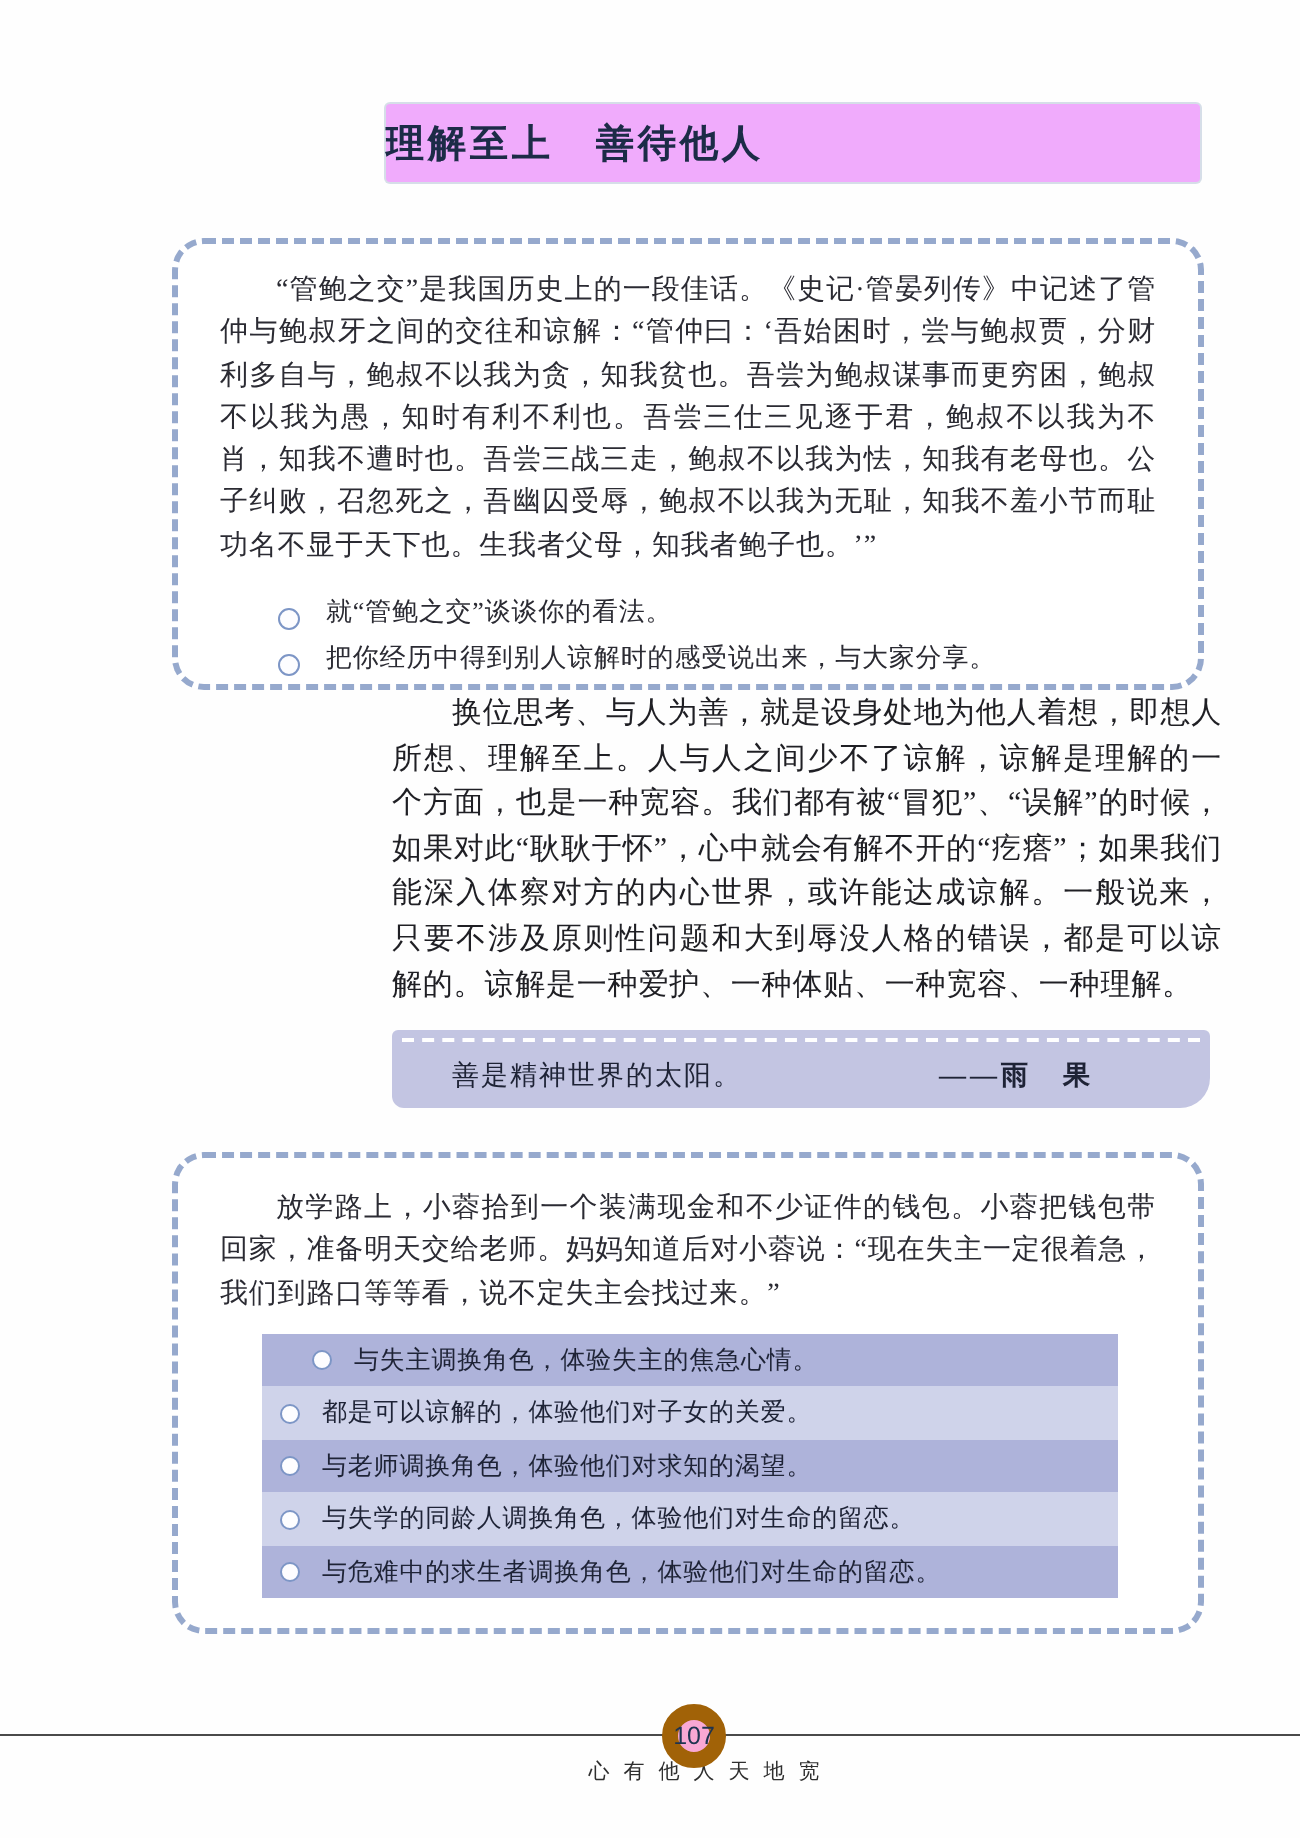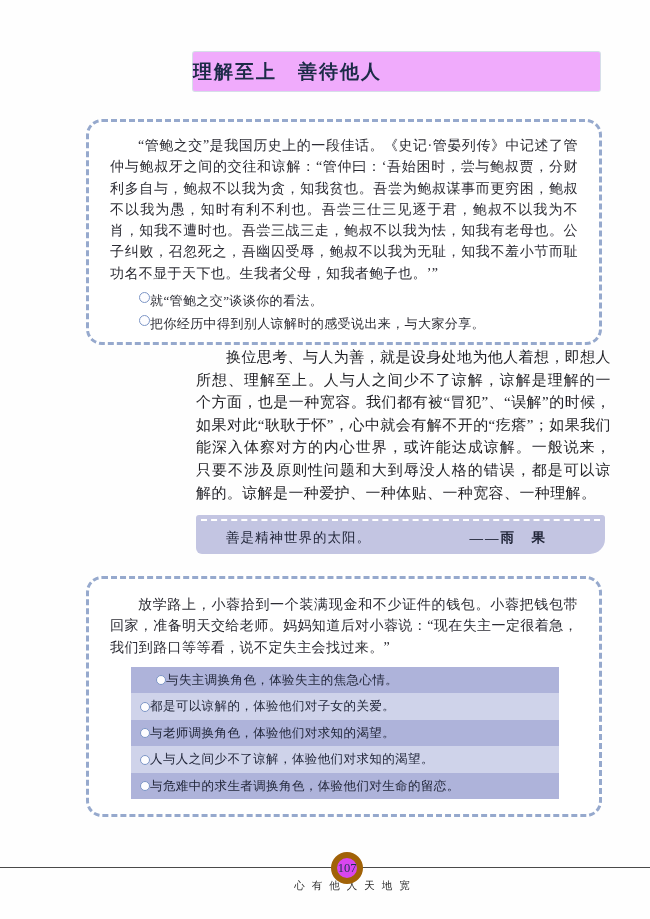--- a/index.html
+++ b/index.html
@@ -25,21 +25,21 @@
     padding:13px 21px 0 21px; background:#ffffff;
   }
   .box1 { left:86px; top:119px; width:516px; height:226px; }
   .box2 { left:86px; top:576px; width:516px; height:241px; padding-top:15px; }
   .kai-par {
     margin:0; font-size:14px; line-height:21.3px; letter-spacing:0.4px;
     color:#2b2b33; text-align:justify; text-indent:2em;
   }
   .box1-bullets { margin-top:8px; padding-left:29px; }
   .bullet-item {
-    display:flex; align-items:flex-start; gap:0; height:23px;
+    display:flex; align-items:flex-end; gap:13px; height:23px;
     font-size:13px; color:#2b2b33; letter-spacing:0.4px;
   }
   .circle-icon {
     width:11px; height:11px; border-radius:50%;
     border:1.5px solid #7d96c6; background:#fdfdff; flex:none; box-sizing:border-box;
   }
   
   .main-par {
     position:absolute; left:196px; top:346px; width:415px; margin:0;
     font-size:15px; line-height:22.6px; letter-spacing:0.4px;
@@ -57,37 +57,37 @@
   .quote-inner {
     box-sizing:border-box; height:100%;
     display:flex; align-items:center; justify-content:space-between;
     padding:6px 58px 0 30px; font-size:13.5px; color:#1e2336; letter-spacing:1px;
   }
   .quote-author { font-weight:bold; letter-spacing:2px; }
   
   .roles { margin-top:9px; margin-left:21px; width:428px; }
   .role-row {
     box-sizing:border-box; height:26.5px; display:flex; align-items:center;
-    padding-left:9px; font-size:12.5px; color:#1e2336; letter-spacing:0.4px;
+    gap:11px; padding-left:9px; font-size:12.5px; color:#1e2336; letter-spacing:0.4px;
   }
   .role-row.dark  { background:#aeb3da; }
   .role-row.light { background:#cfd3ea; }
   .role-row.first { padding-left:25px; }
   .role-row .circle-icon { width:10px; height:10px; }
   
   .footer-line {
     position:absolute; left:0; right:0; top:867px; height:0;
     border-top:1.2px solid #4a4a4a;
   }
   .page-circle {
     position:absolute; left:331px; top:852px; width:32px; height:32px;
     box-sizing:border-box; border-radius:50%;
-    background:#d946ef; border:6px solid #a16207; z-index:2;
+    background:#f9a8d4; border:8px solid #a16207; z-index:2;
     display:flex; align-items:center; justify-content:center;
-    font-family:Liberation Serif, serif;
+    font-family:Liberation Sans, sans-serif;
     font-size:12.5px; color:#1d3350;
   }
   .footer-caption {
     position:absolute; top:879px; left:247px; width:210px; text-align:center;
     font-size:10.5px; letter-spacing:7px; text-indent:7px; color:#2e2e2e;
   }
 </style>
 </head>
 <body>
 
@@ -131,21 +131,21 @@
       <div class="role-row light">
         <span class="circle-icon"></span>
         <span>都是可以谅解的，体验他们对子女的关爱。</span>
       </div>
       <div class="role-row dark">
         <span class="circle-icon"></span>
         <span>与老师调换角色，体验他们对求知的渴望。</span>
       </div>
       <div class="role-row light">
         <span class="circle-icon"></span>
-        <span>人与人之间少不了谅解，体验他们对求知的渴望。</span>
+        <span>与失学的同龄人调换角色，体验他们对生命的留恋。</span>
       </div>
       <div class="role-row dark">
         <span class="circle-icon"></span>
         <span>与危难中的求生者调换角色，体验他们对生命的留恋。</span>
       </div>
     </div>
   </div>
 
   <div class="footer-line"></div>
   <div class="page-circle">107</div>

